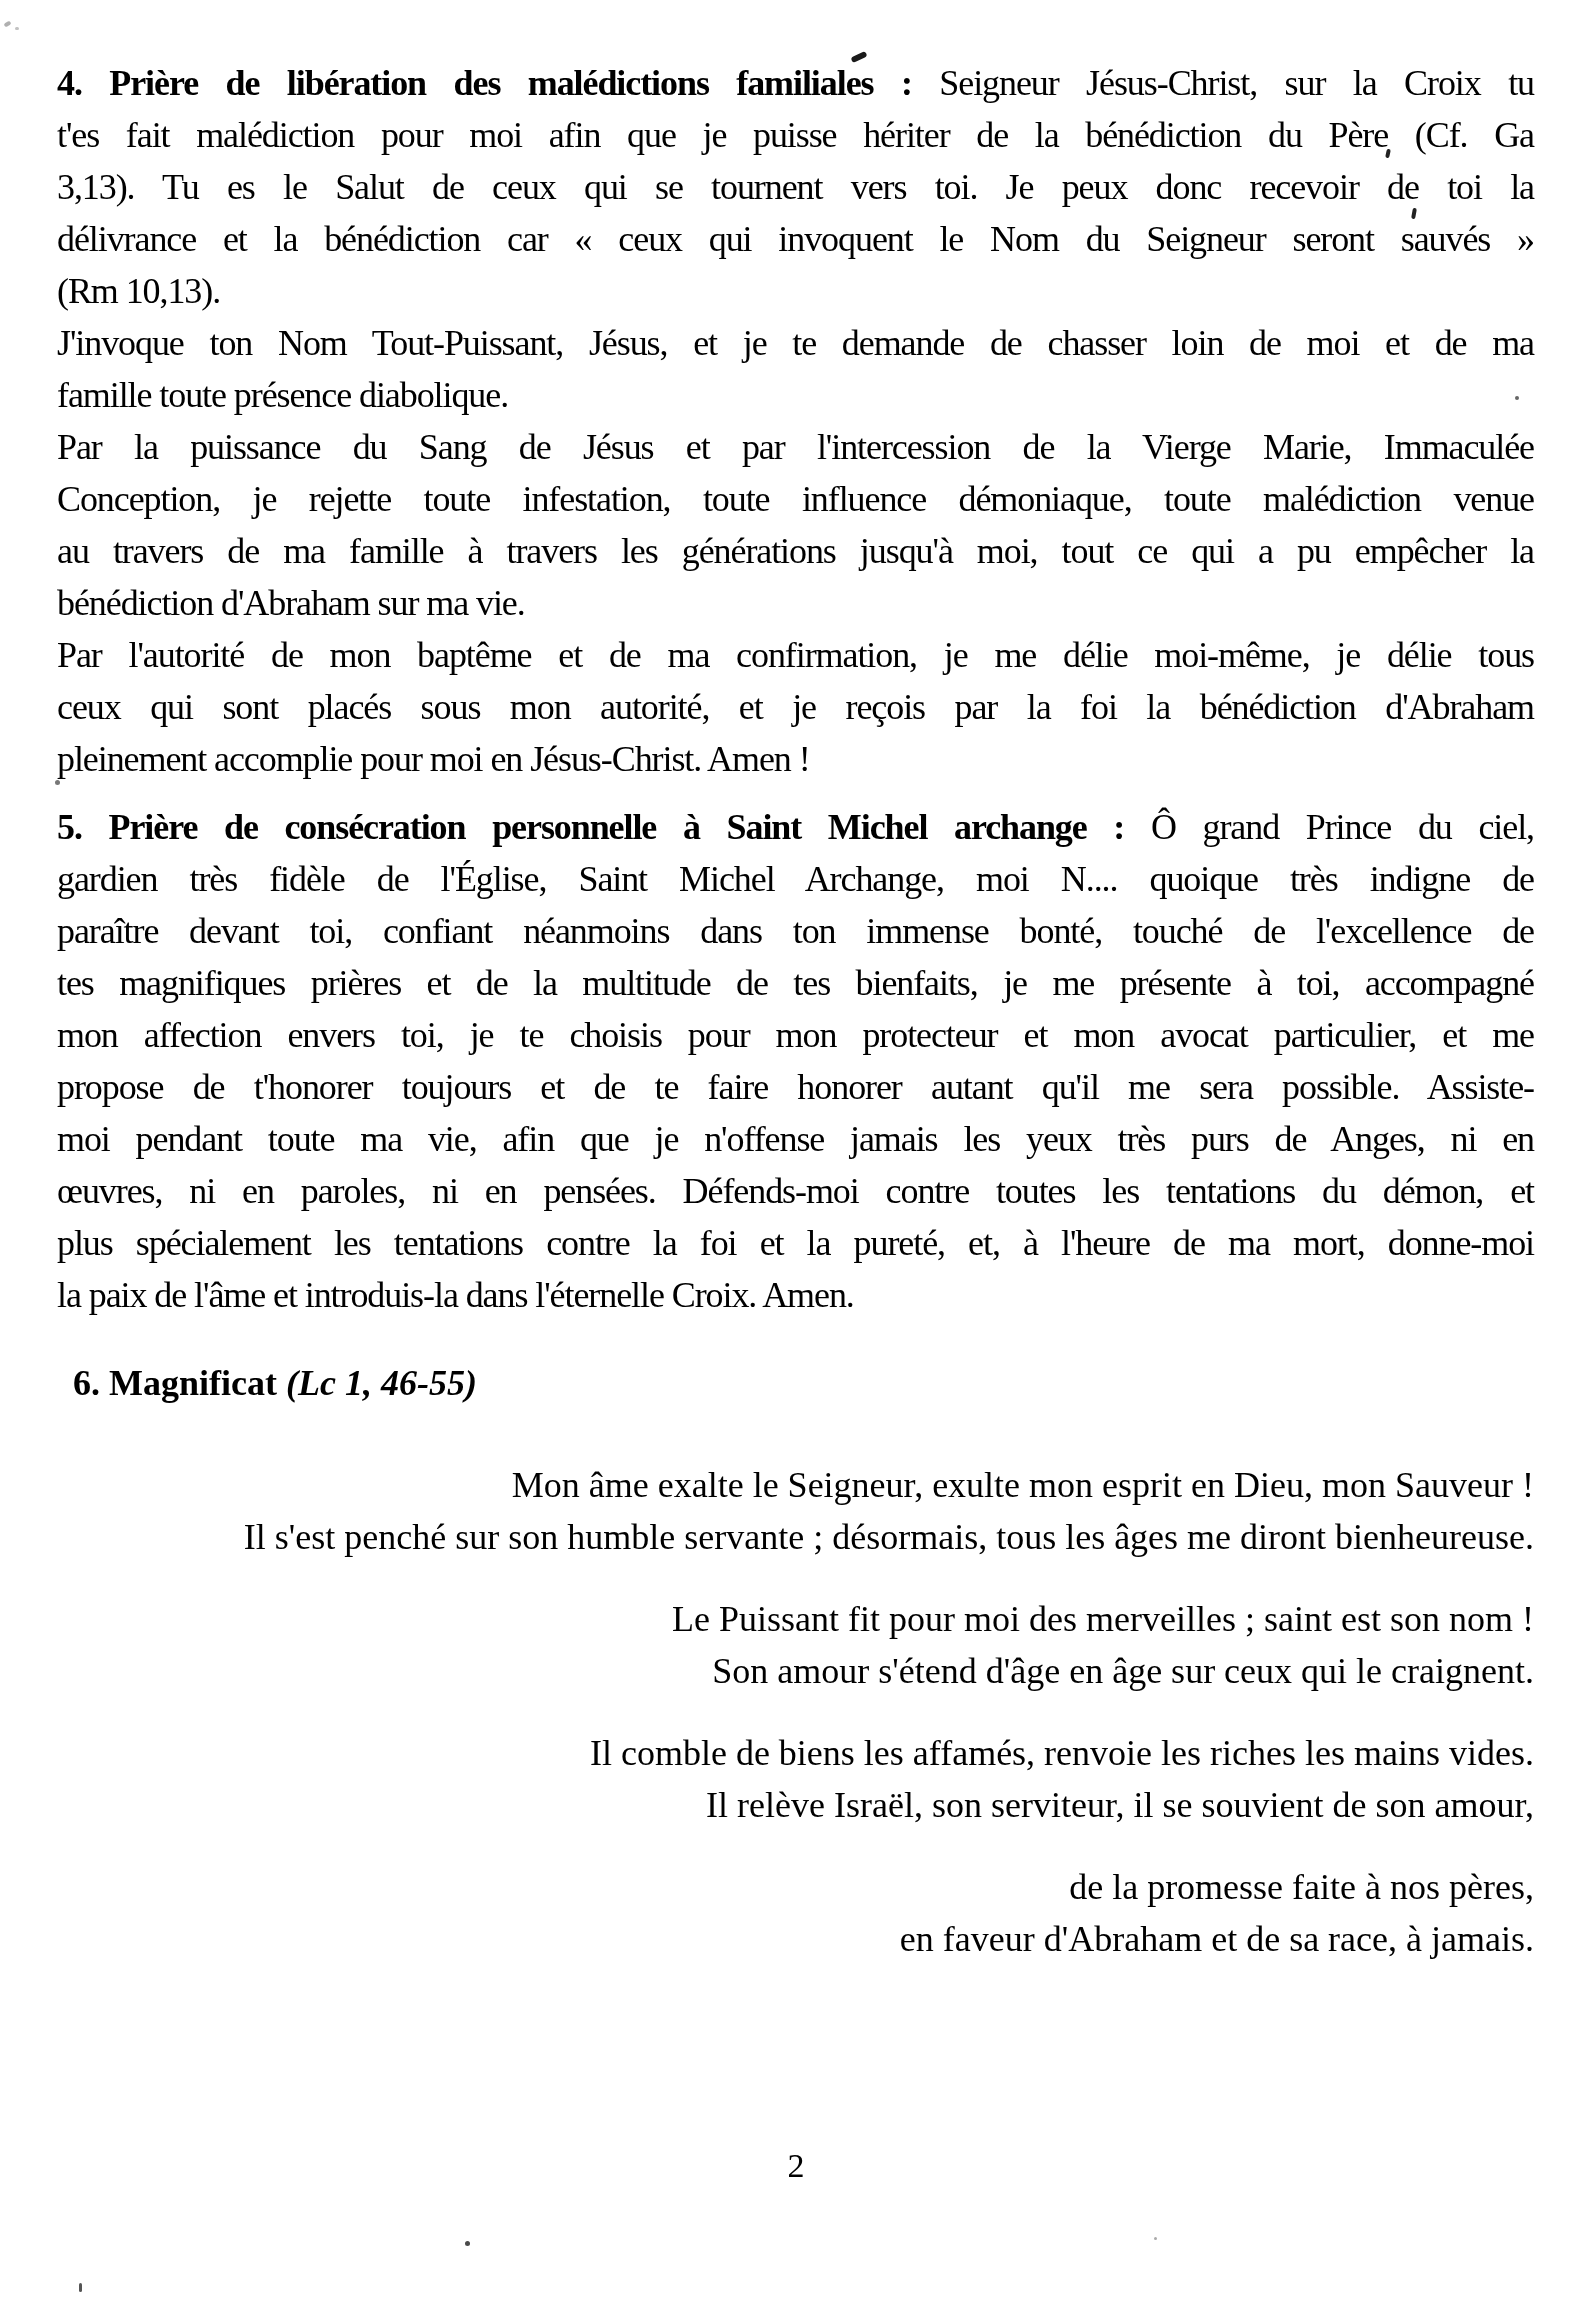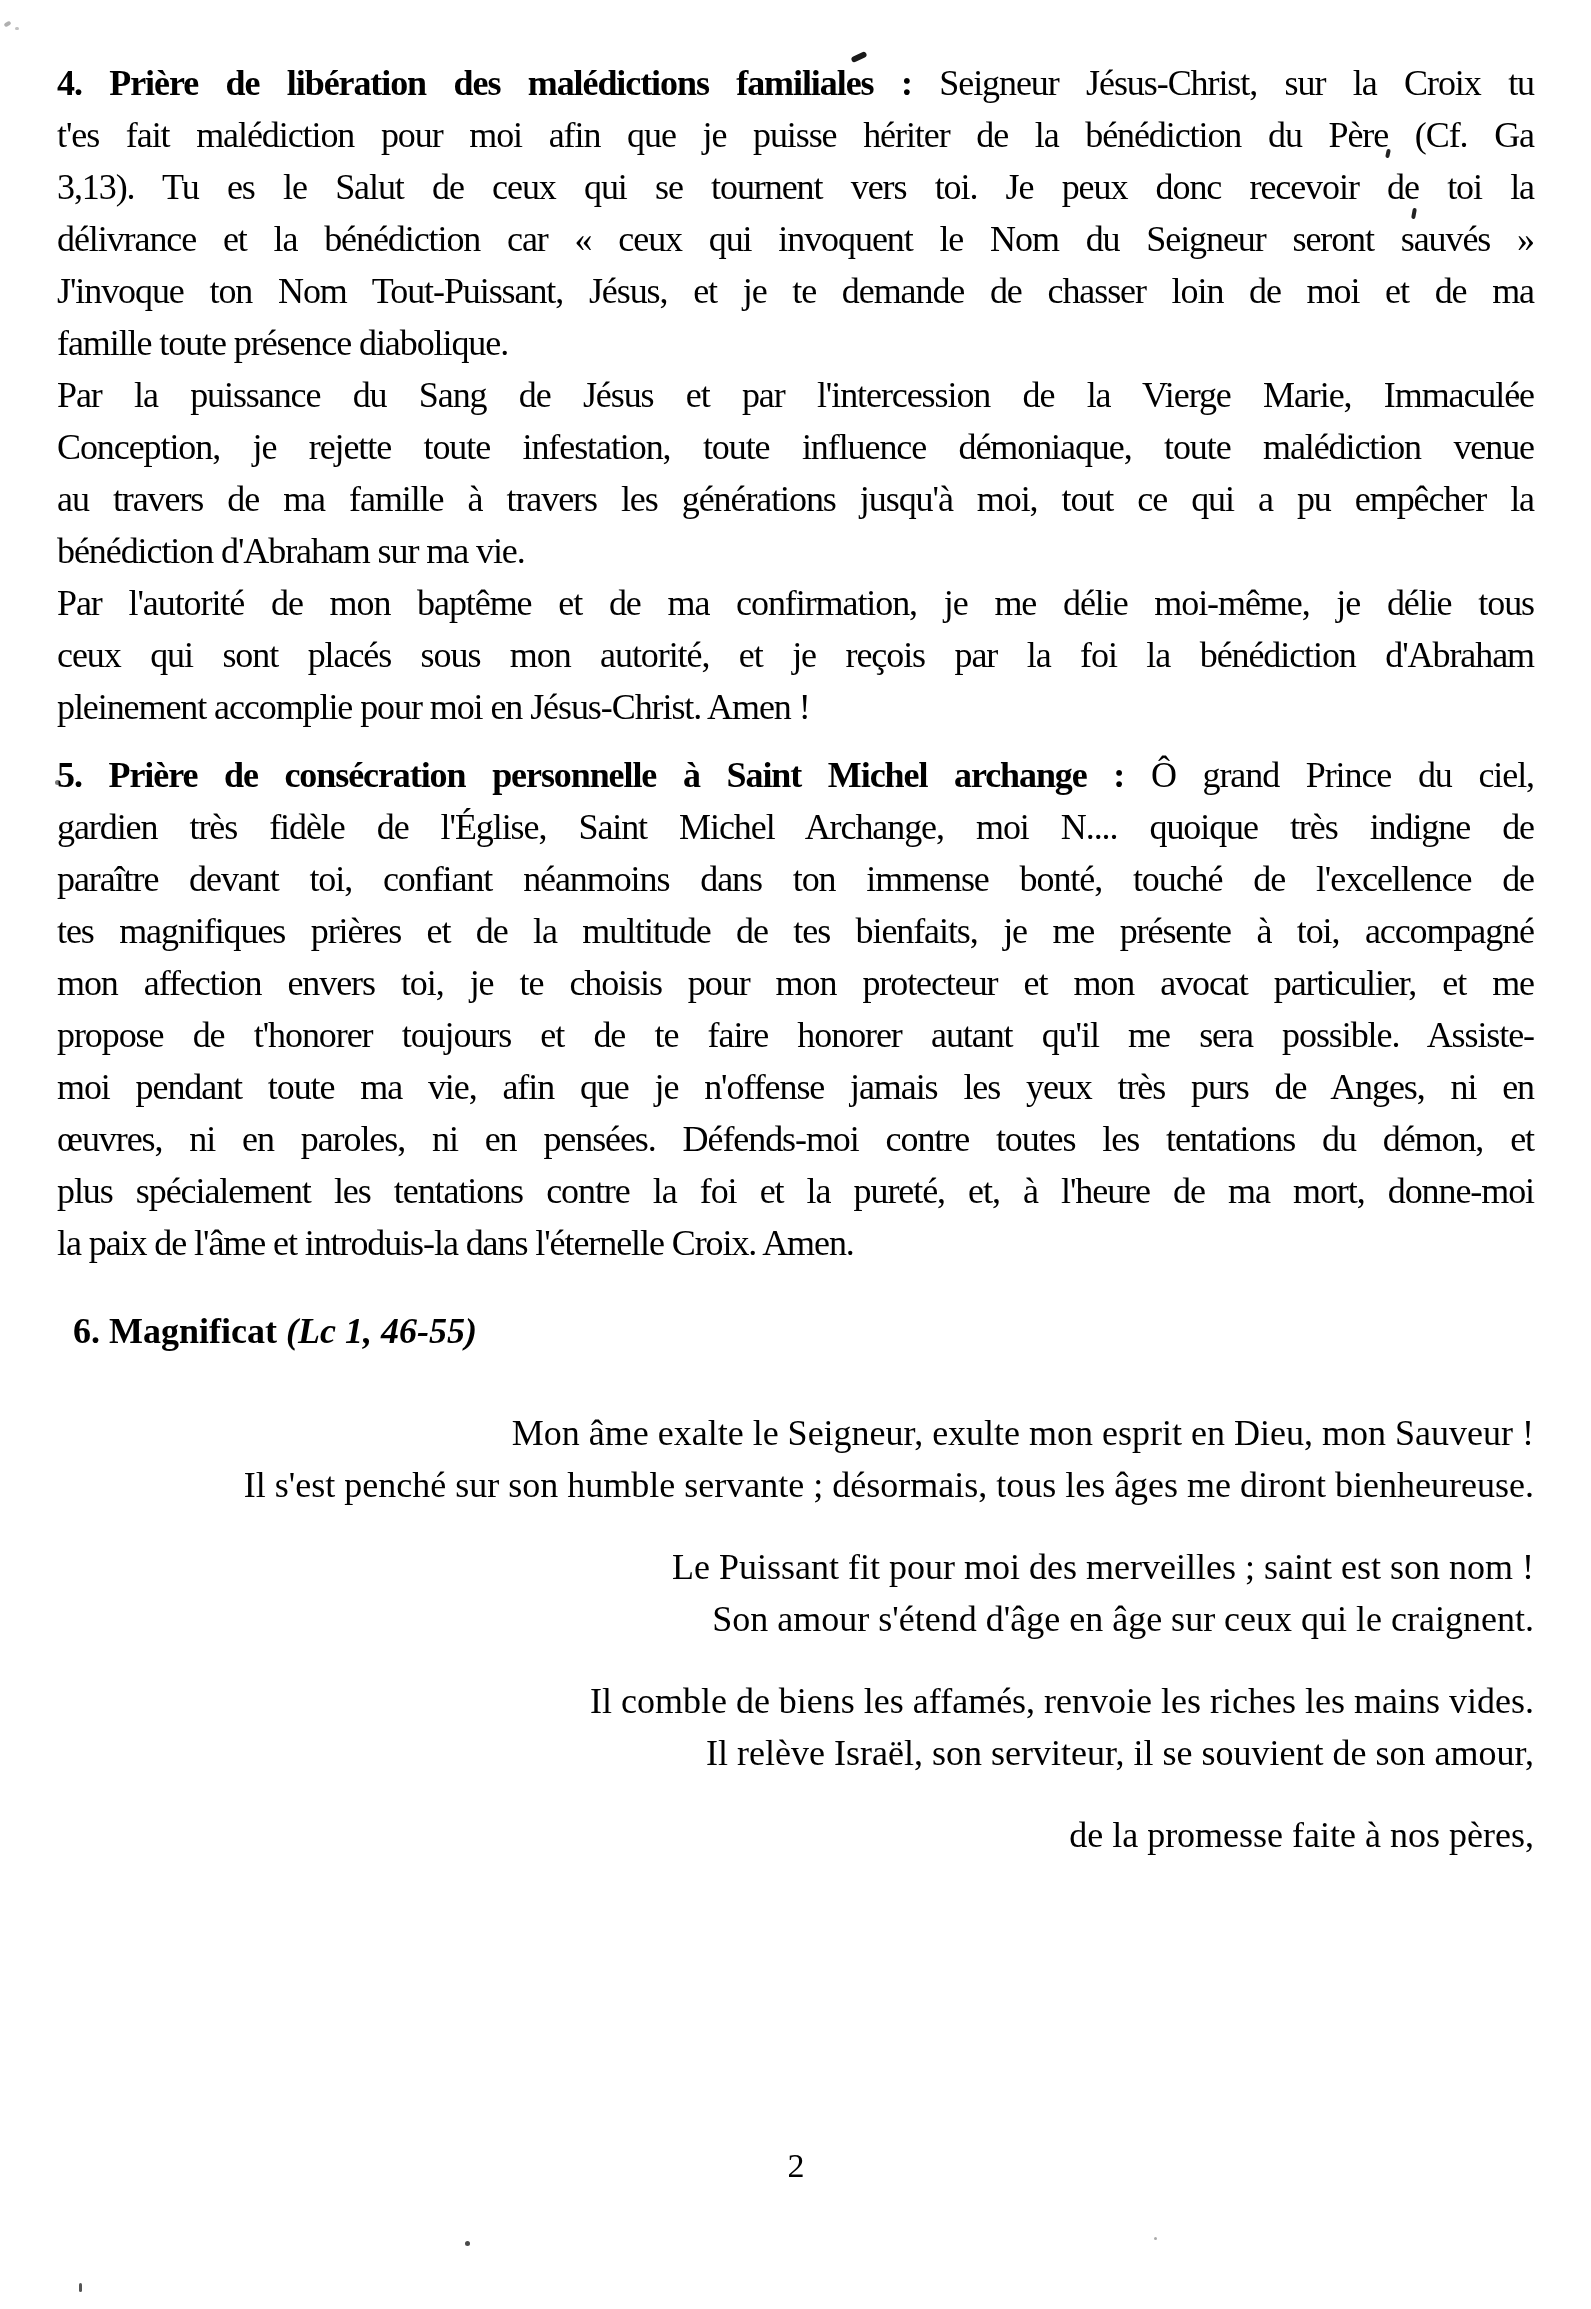--- a/index.html
+++ b/index.html
@@ -52,20 +52,21 @@
   <span class="speck" style="left:79px;top:2283px;width:3px;height:9px;background:#555;border-radius:2px;"></span>
   <span class="speck" style="left:1154px;top:2237px;width:3px;height:3px;background:#aaa;border-radius:50%;"></span>
 
   <main class="text-column">
       <section class="section section--priere-de-liberation">
         <p class="para">
           <span class="line just"><span class="b">4. Prière de libération des malédictions familiales :</span><span> Seigneur Jésus-Christ, sur la Croix tu</span></span>
           <span class="line just"><span>t'es fait malédiction pour moi afin que je puisse hériter de la bénédiction du Père (Cf. Ga</span></span>
           <span class="line just"><span>3,13). Tu es le Salut de ceux qui se tournent vers toi. Je peux donc recevoir de toi la</span></span>
           <span class="line just"><span>délivrance et la bénédiction car « ceux qui invoquent le Nom du Seigneur seront sauvés »</span></span>
+          <span class="line"><span>(Rm 10,13).</span></span>
         </p>
         <p class="para">
           <span class="line just"><span>J'invoque ton Nom Tout-Puissant, Jésus, et je te demande de chasser loin de moi et de ma</span></span>
           <span class="line"><span>famille toute présence diabolique.</span></span>
         </p>
         <p class="para">
           <span class="line just"><span>Par la puissance du Sang de Jésus et par l'intercession de la Vierge Marie, Immaculée</span></span>
           <span class="line just"><span>Conception, je rejette toute infestation, toute influence démoniaque, toute malédiction venue</span></span>
           <span class="line just"><span>au travers de ma famille à travers les générations jusqu'à moi, tout ce qui a pu empêcher la</span></span>
           <span class="line"><span>bénédiction d'Abraham sur ma vie.</span></span>
@@ -99,20 +100,21 @@
         <p class="stanza">
           <span class="line">Le Puissant fit pour moi des merveilles ; saint est son nom !</span>
           <span class="line">Son amour s'étend d'âge en âge sur ceux qui le craignent.</span>
         </p>
         <p class="stanza">
           <span class="line">Il comble de biens les affamés, renvoie les riches les mains vides.</span>
           <span class="line">Il relève Israël, son serviteur, il se souvient de son amour,</span>
         </p>
         <p class="stanza">
           <span class="line">de la promesse faite à nos pères,</span>
+          <span class="line">en faveur d'Abraham et de sa race, à jamais.</span>
         </p>
       </section>
     </main>
 
   <div class="page-number">2</div>
 
 </div>
 
 
 </body></html>

